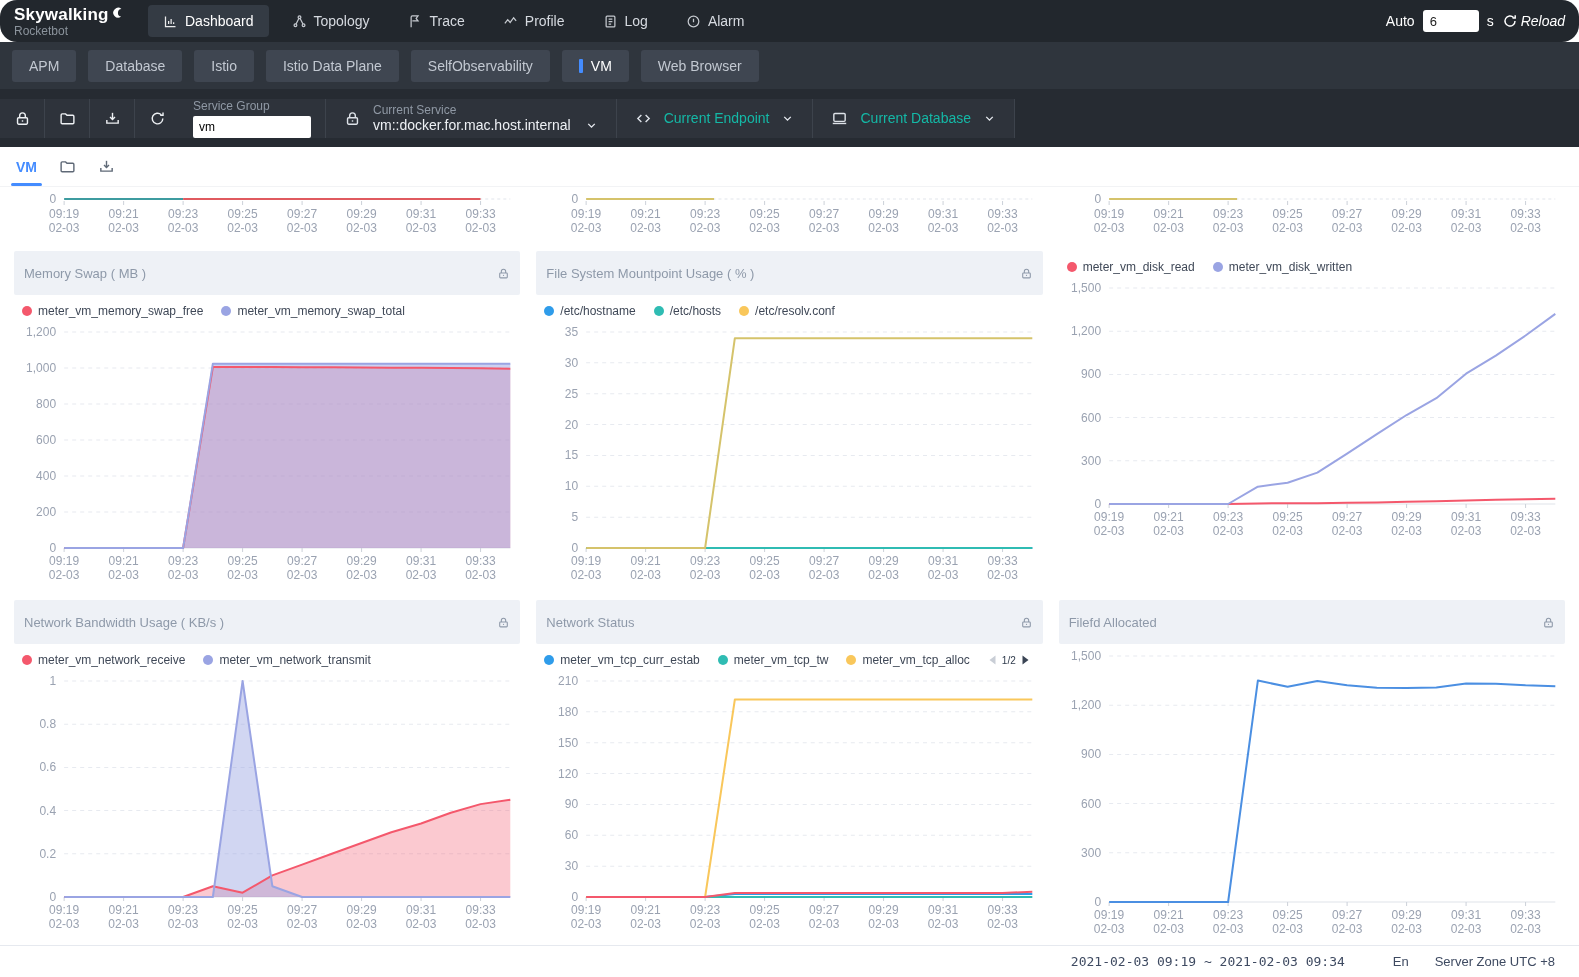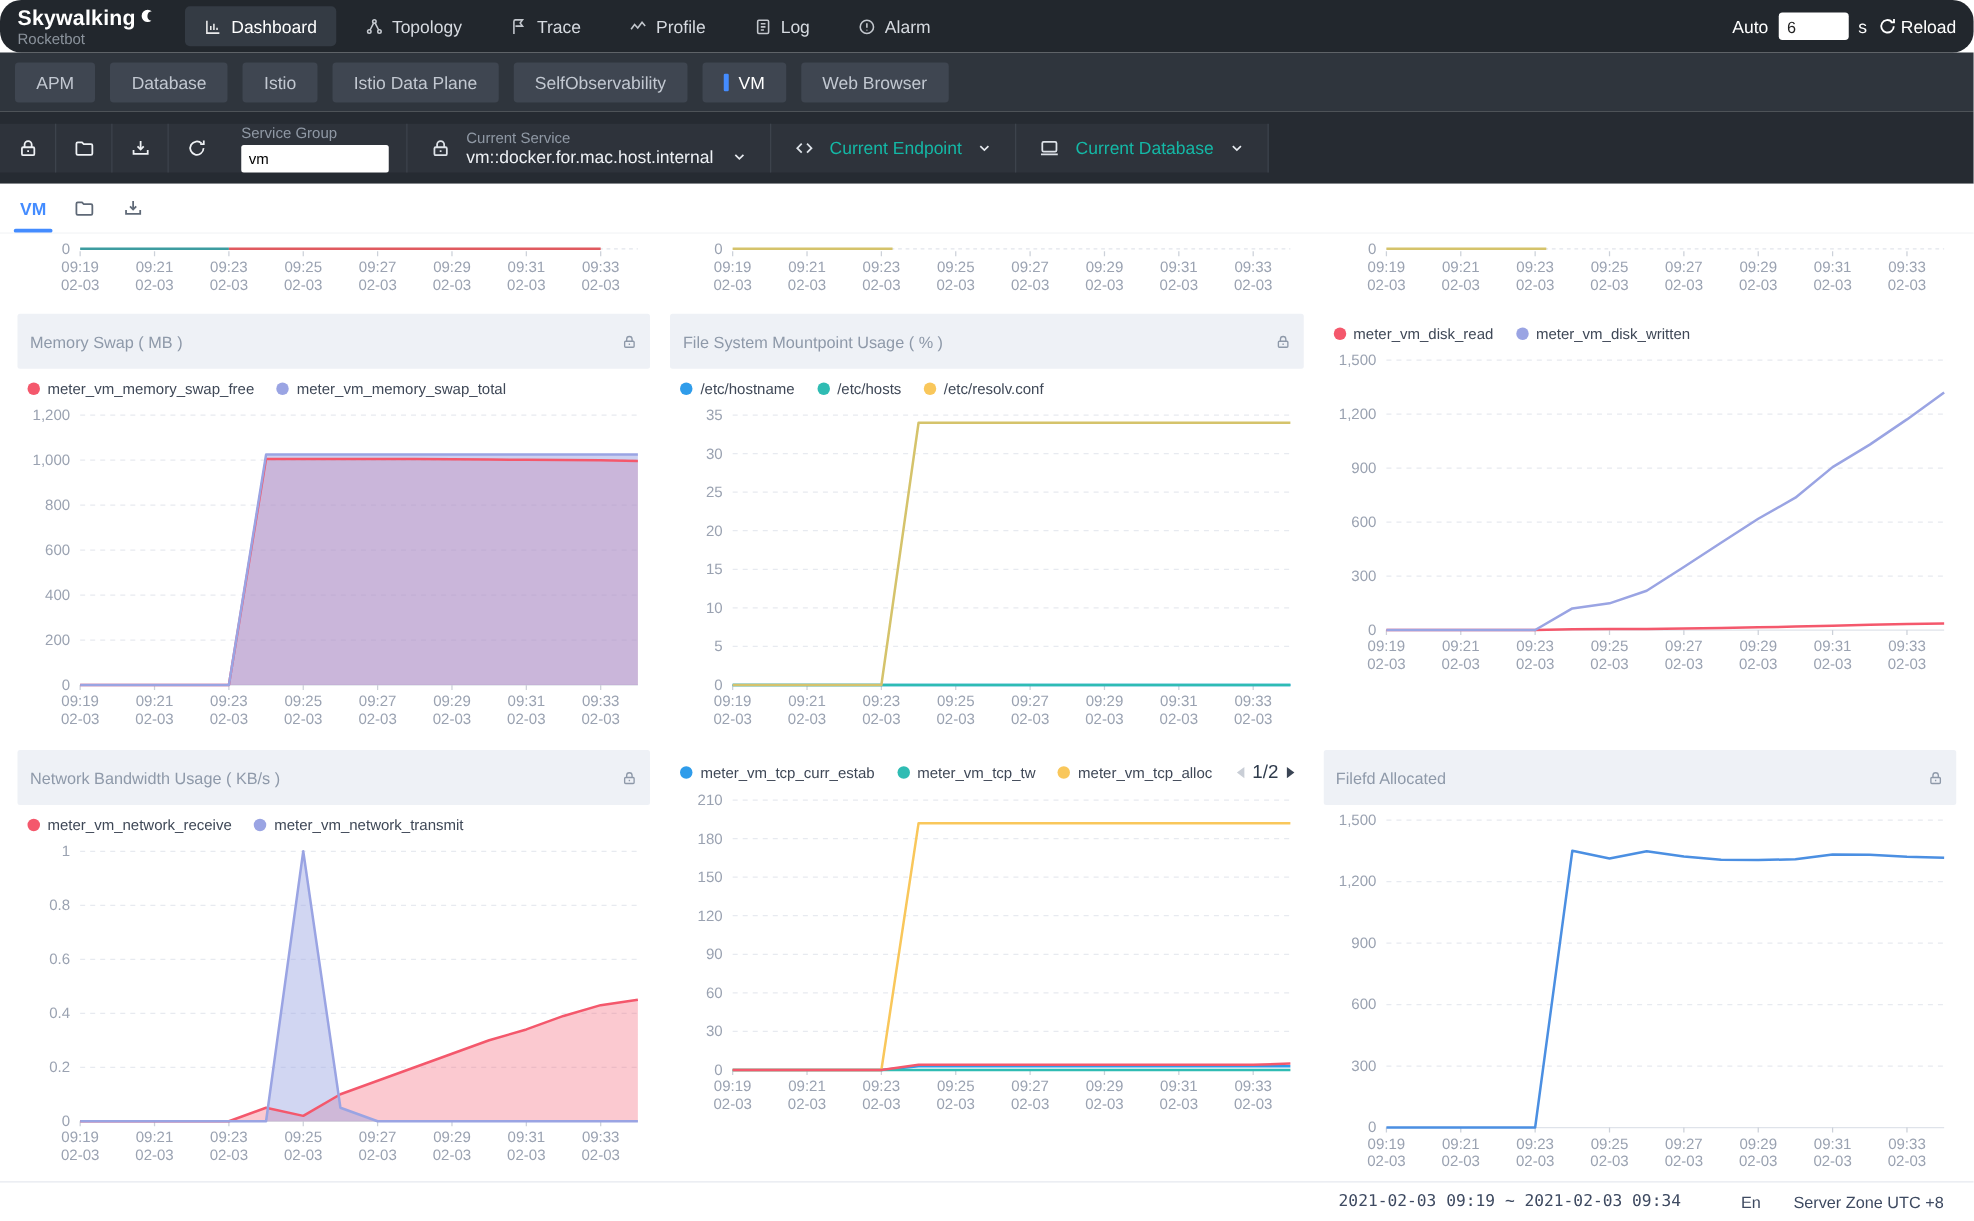--- a/index.html
+++ b/index.html
@@ -11,21 +11,21 @@
   .logo { width:122px; cursor:pointer; }
   .logo-line { display:flex; align-items:flex-start; gap:2px; }
   .logo-title { font-size:17px; font-weight:700; color:#fff; letter-spacing:.2px; }
   .logo-sub { font-size:12px; color:#8b939c; margin-top:-1px; }
   .mainnav { display:flex; align-items:center; gap:8px; margin-left:12px; }
   .nav-item { display:flex; align-items:center; gap:7px; color:#d6dae0; font-size:14px; padding:8px 15px; border-radius:4px; cursor:pointer; }
   .nav-item.active { background:#343b44; color:#fff; }
   .nav-item svg { opacity:.9; }
   .nav-right { margin-left:auto; display:flex; align-items:center; gap:8px; font-size:14px; color:#fff; }
   .auto-input { width:56px; height:22px; border:none; border-radius:3px; padding:0 7px; font-size:13px; color:#222; background:#fff; font-family:"Liberation Sans",sans-serif; }
-  .reload { display:flex; align-items:center; gap:3px; cursor:pointer; }
+  .reload { display:flex; align-items:center; gap:3px; cursor:pointer;font-style:italic; }
 
   
   .tabsbar { height:47px; background:#2f353d; display:flex; align-items:center; gap:12px; padding:11px 12px; flex:none; }
   .dtab { background:#3f4651; color:#c2c8d1; font-size:14px; padding:8px 17px; border-radius:3px; cursor:pointer; display:flex; align-items:center; gap:8px; border:none; font-family:"Liberation Sans",sans-serif; }
   .dtab .marker { width:4px; height:14px; background:#448cff; border-radius:1px; display:none; }
   .dtab.active { color:#fff; }
   .dtab.active .marker { display:inline-block; }
 
   
   .toolbar { height:58px; background:#262b32; display:flex; align-items:center; flex:none; }
@@ -48,21 +48,21 @@
   .pt-icon { color:#5f6977; display:flex; cursor:pointer; }
 
   
   #charts-grid { padding:4px 14px 0; display:grid; grid-template-columns:repeat(3,1fr); column-gap:16px; row-gap:14px; background:#fff; }
   .panel { min-width:0; }
   .panel-header { height:44px; background:#eef1f6; border-radius:2px; display:flex; align-items:center; justify-content:space-between; padding:0 10px; color:#8e99a9; font-size:13px; }
   .lock { display:flex; cursor:pointer; }
   .legend { display:flex; align-items:center; gap:18px; padding:9px 2px 2px 8px; font-size:12px; color:#3f4857; flex-wrap:nowrap; }
   .legend-item { display:flex; align-items:center; gap:6px; cursor:pointer; white-space:nowrap; }
   .dot { width:10px; height:10px; border-radius:50%; display:inline-block; }
-  .legend-pager { display:flex; align-items:center; gap:5px; color:#2f3b4c; font-size:15px; }
+  .legend-pager { display:flex; align-items:center; gap:5px; color:#2f3b4c; font-size:10px; }
   .pg-arrow { display:flex; cursor:pointer; }
   .panel svg.chart { display:block; }
 
   
   footer { margin-top:auto; height:32px; border-top:1px solid #e6e9ef; display:flex; align-items:center; justify-content:flex-end; padding:0 24px; background:#fff; font-size:13px; color:#3e4a61; flex:none; }
   .time-range { font-family:"DejaVu Sans Mono", monospace; cursor:pointer; }
   .lang { margin-left:48px; cursor:pointer; }
   .zone { margin-left:26px; cursor:pointer; }
 </style>
 </head>
@@ -632,20 +632,30 @@
         <line x1="465.3333333333333" y1="228" x2="465.3333333333333" y2="232" stroke="#ccd1d9" stroke-width="1"></line>
         <text x="465.3333333333333" y="245" text-anchor="middle" fill="#9aa2b1" font-size="12">09:33</text>
         <text x="465.3333333333333" y="259" text-anchor="middle" fill="#9aa2b1" font-size="12">02-03</text>
         <path d="M50,228 L50,228 L79.66666666666667,228 L109.33333333333334,228 L139,228 L168.66666666666669,228 L198.33333333333334,217.2 L228,223.68 L257.66666666666663,206.4 L287.33333333333337,195.6 L317,184.8 L346.6666666666667,174 L376.3333333333333,163.2 L406,154.56 L435.6666666666667,143.76 L465.3333333333333,135.12 L495,130.8 L495,228 Z" fill="rgba(244,88,108,0.32)" stroke="none"></path>
         <path d="M50,228 L50,228 L79.66666666666667,228 L109.33333333333334,228 L139,228 L168.66666666666669,228 L198.33333333333334,228 L228,12 L257.66666666666663,217.2 L287.33333333333337,228 L317,228 L346.6666666666667,228 L376.3333333333333,228 L406,228 L435.6666666666667,228 L465.3333333333333,228 L495,228 L495,228 Z" fill="rgba(154,164,227,0.45)" stroke="none"></path>
         <polyline points="50,228 79.66666666666667,228 109.33333333333334,228 139,228 168.66666666666669,228 198.33333333333334,217.2 228,223.68 257.66666666666663,206.4 287.33333333333337,195.6 317,184.8 346.6666666666667,174 376.3333333333333,163.2 406,154.56 435.6666666666667,143.76 465.3333333333333,135.12 495,130.8" fill="none" stroke="#f4586c" stroke-width="2" stroke-linejoin="round"></polyline>
         <polyline points="50,228 79.66666666666667,228 109.33333333333334,228 139,228 168.66666666666669,228 198.33333333333334,228 228,12 257.66666666666663,217.2 287.33333333333337,228 317,228 346.6666666666667,228 376.3333333333333,228 406,228 435.6666666666667,228 465.3333333333333,228 495,228" fill="none" stroke="#9aa4e3" stroke-width="2" stroke-linejoin="round"></polyline>
       </svg>
     </section>
     <section class="panel">
+      <div class="panel-header">
+        <span class="panel-title">Network Status</span>
+        <span class="lock">
+          <svg viewBox="0 0 24 24" width="13" height="13" fill="none" stroke="currentColor" stroke-width="2">
+            <rect x="5" y="11" width="14" height="9" rx="1.5"></rect>
+            <path d="M8 11V8a4 4 0 0 1 8 0v3"></path>
+            <path d="M12 14.5v2"></path>
+          </svg>
+        </span>
+      </div>
       <div class="legend">
         <span class="legend-item">
           <i class="dot" style="background:#2f9cea"></i>
           <span>meter_vm_tcp_curr_estab</span>
         </span>
         <span class="legend-item">
           <i class="dot" style="background:#2fbcb3"></i>
           <span>meter_vm_tcp_tw</span>
         </span>
         <span class="legend-item">

